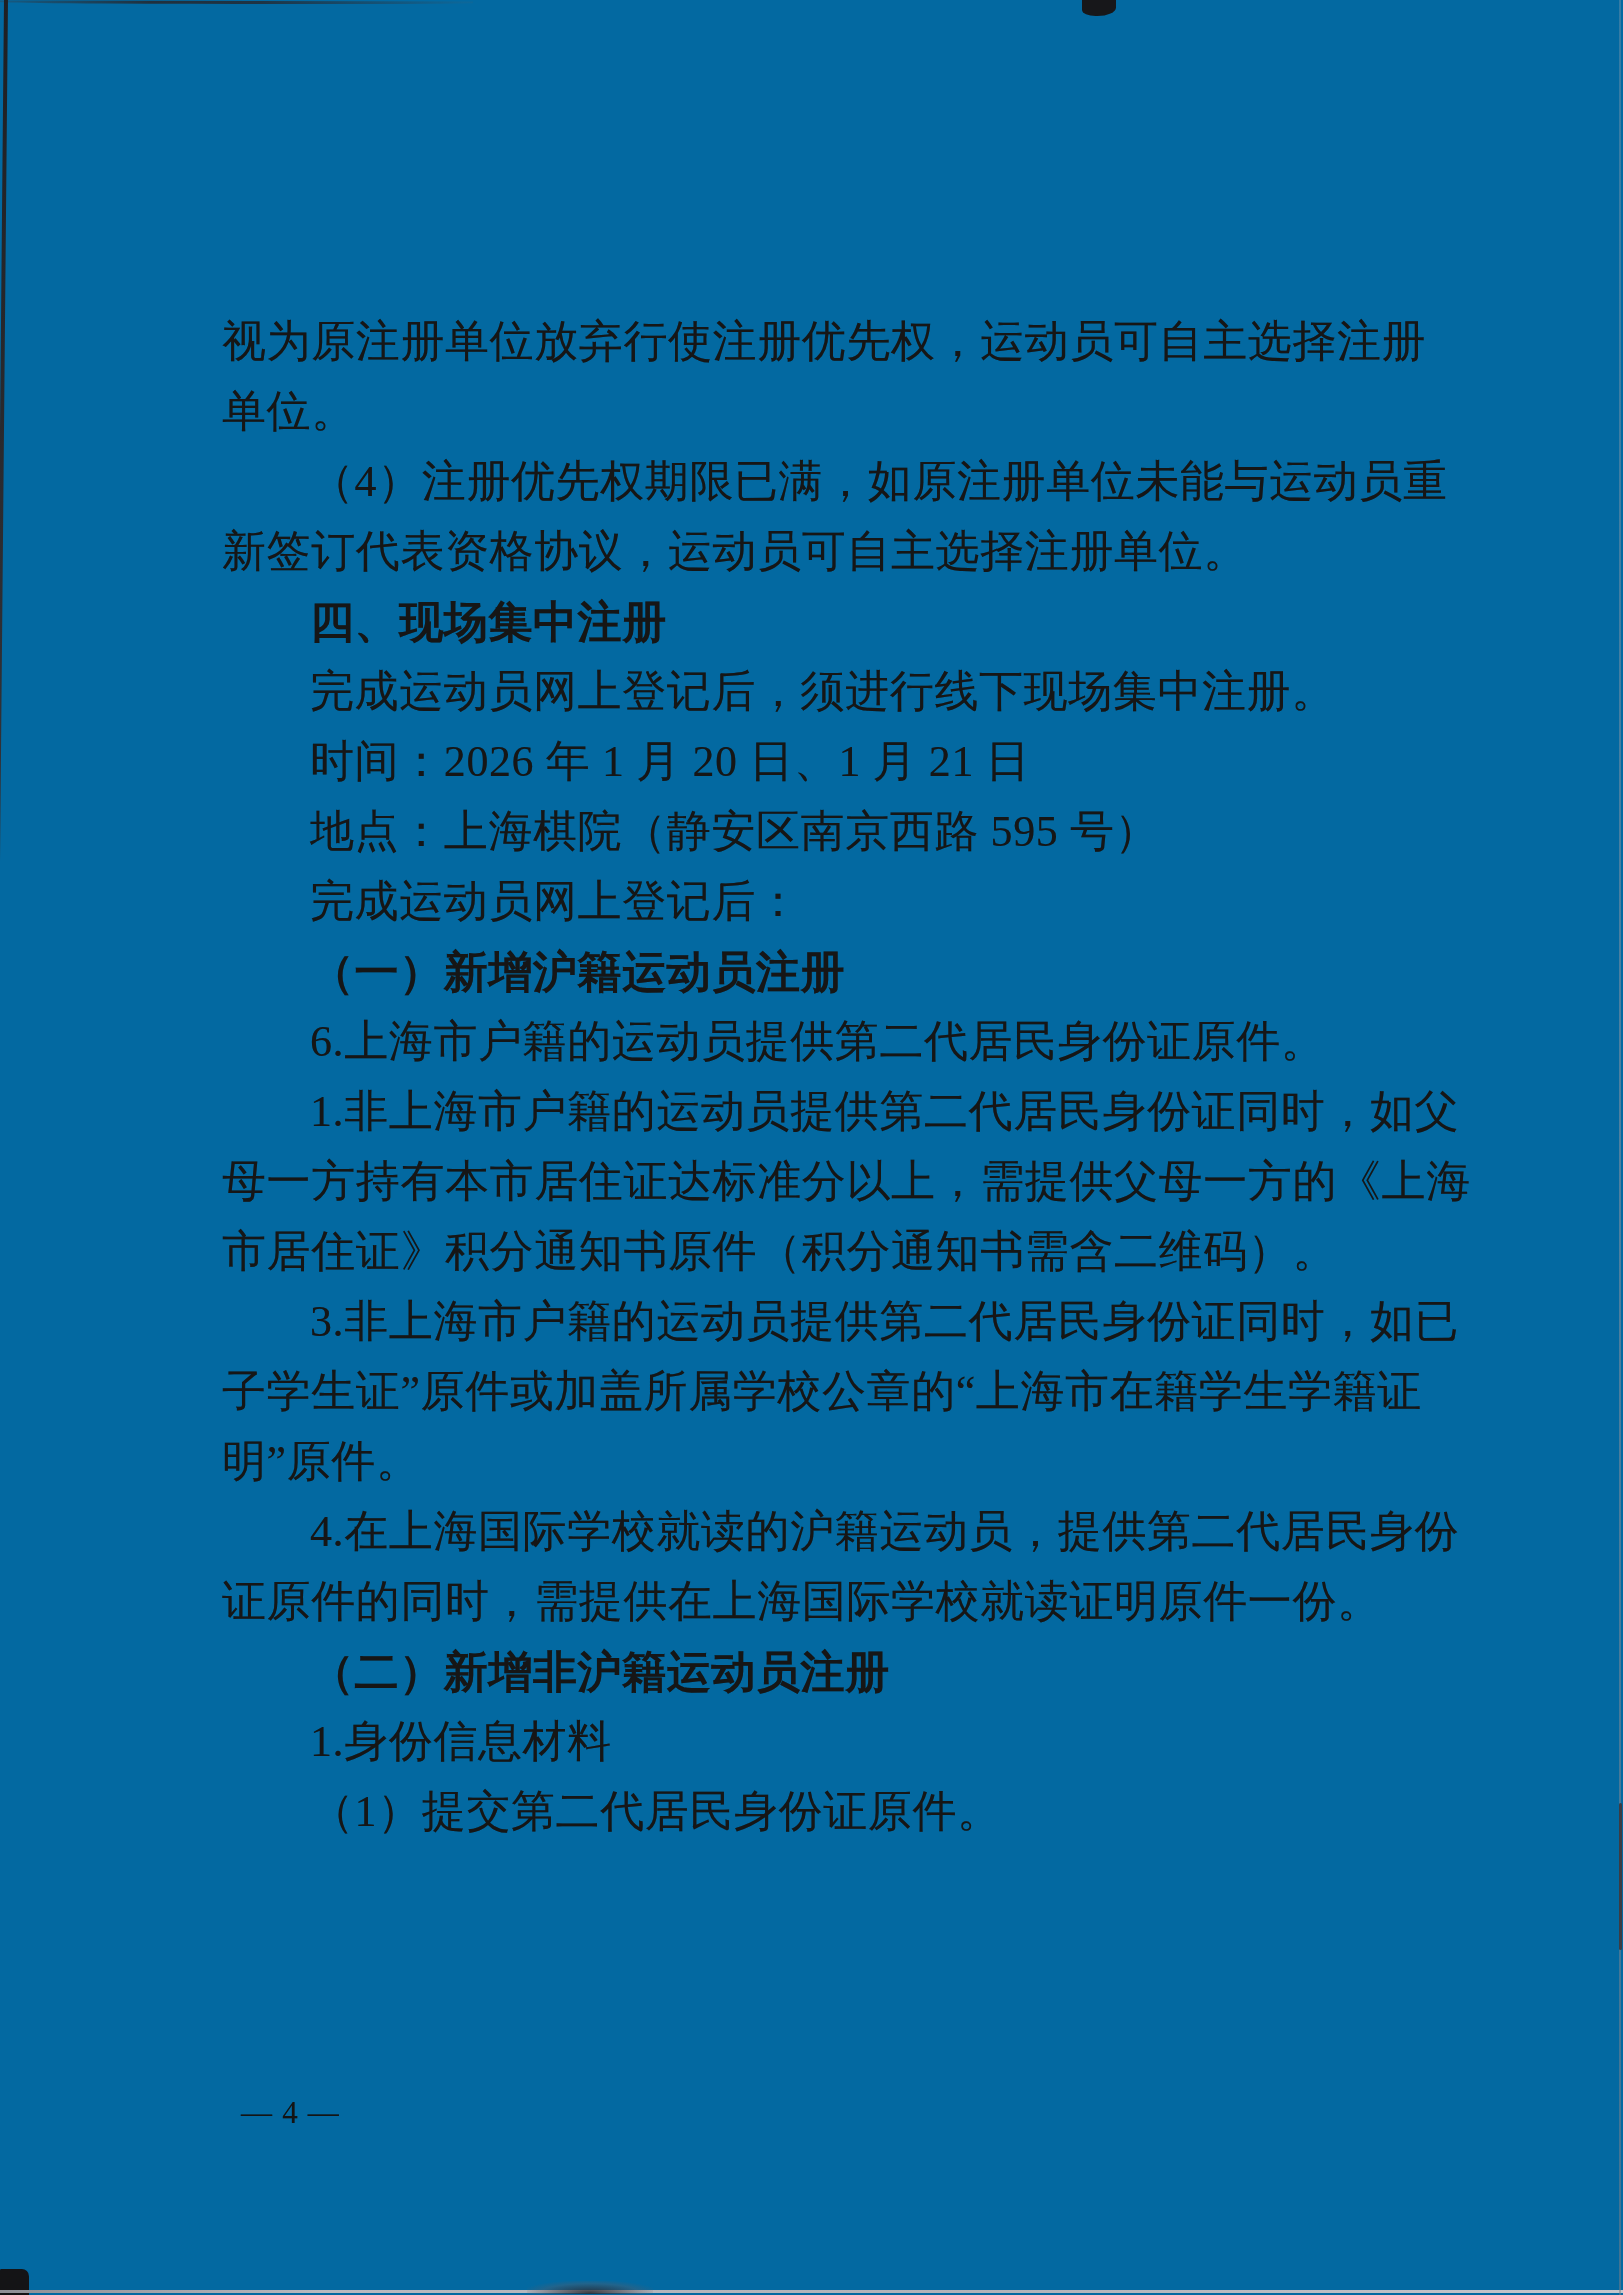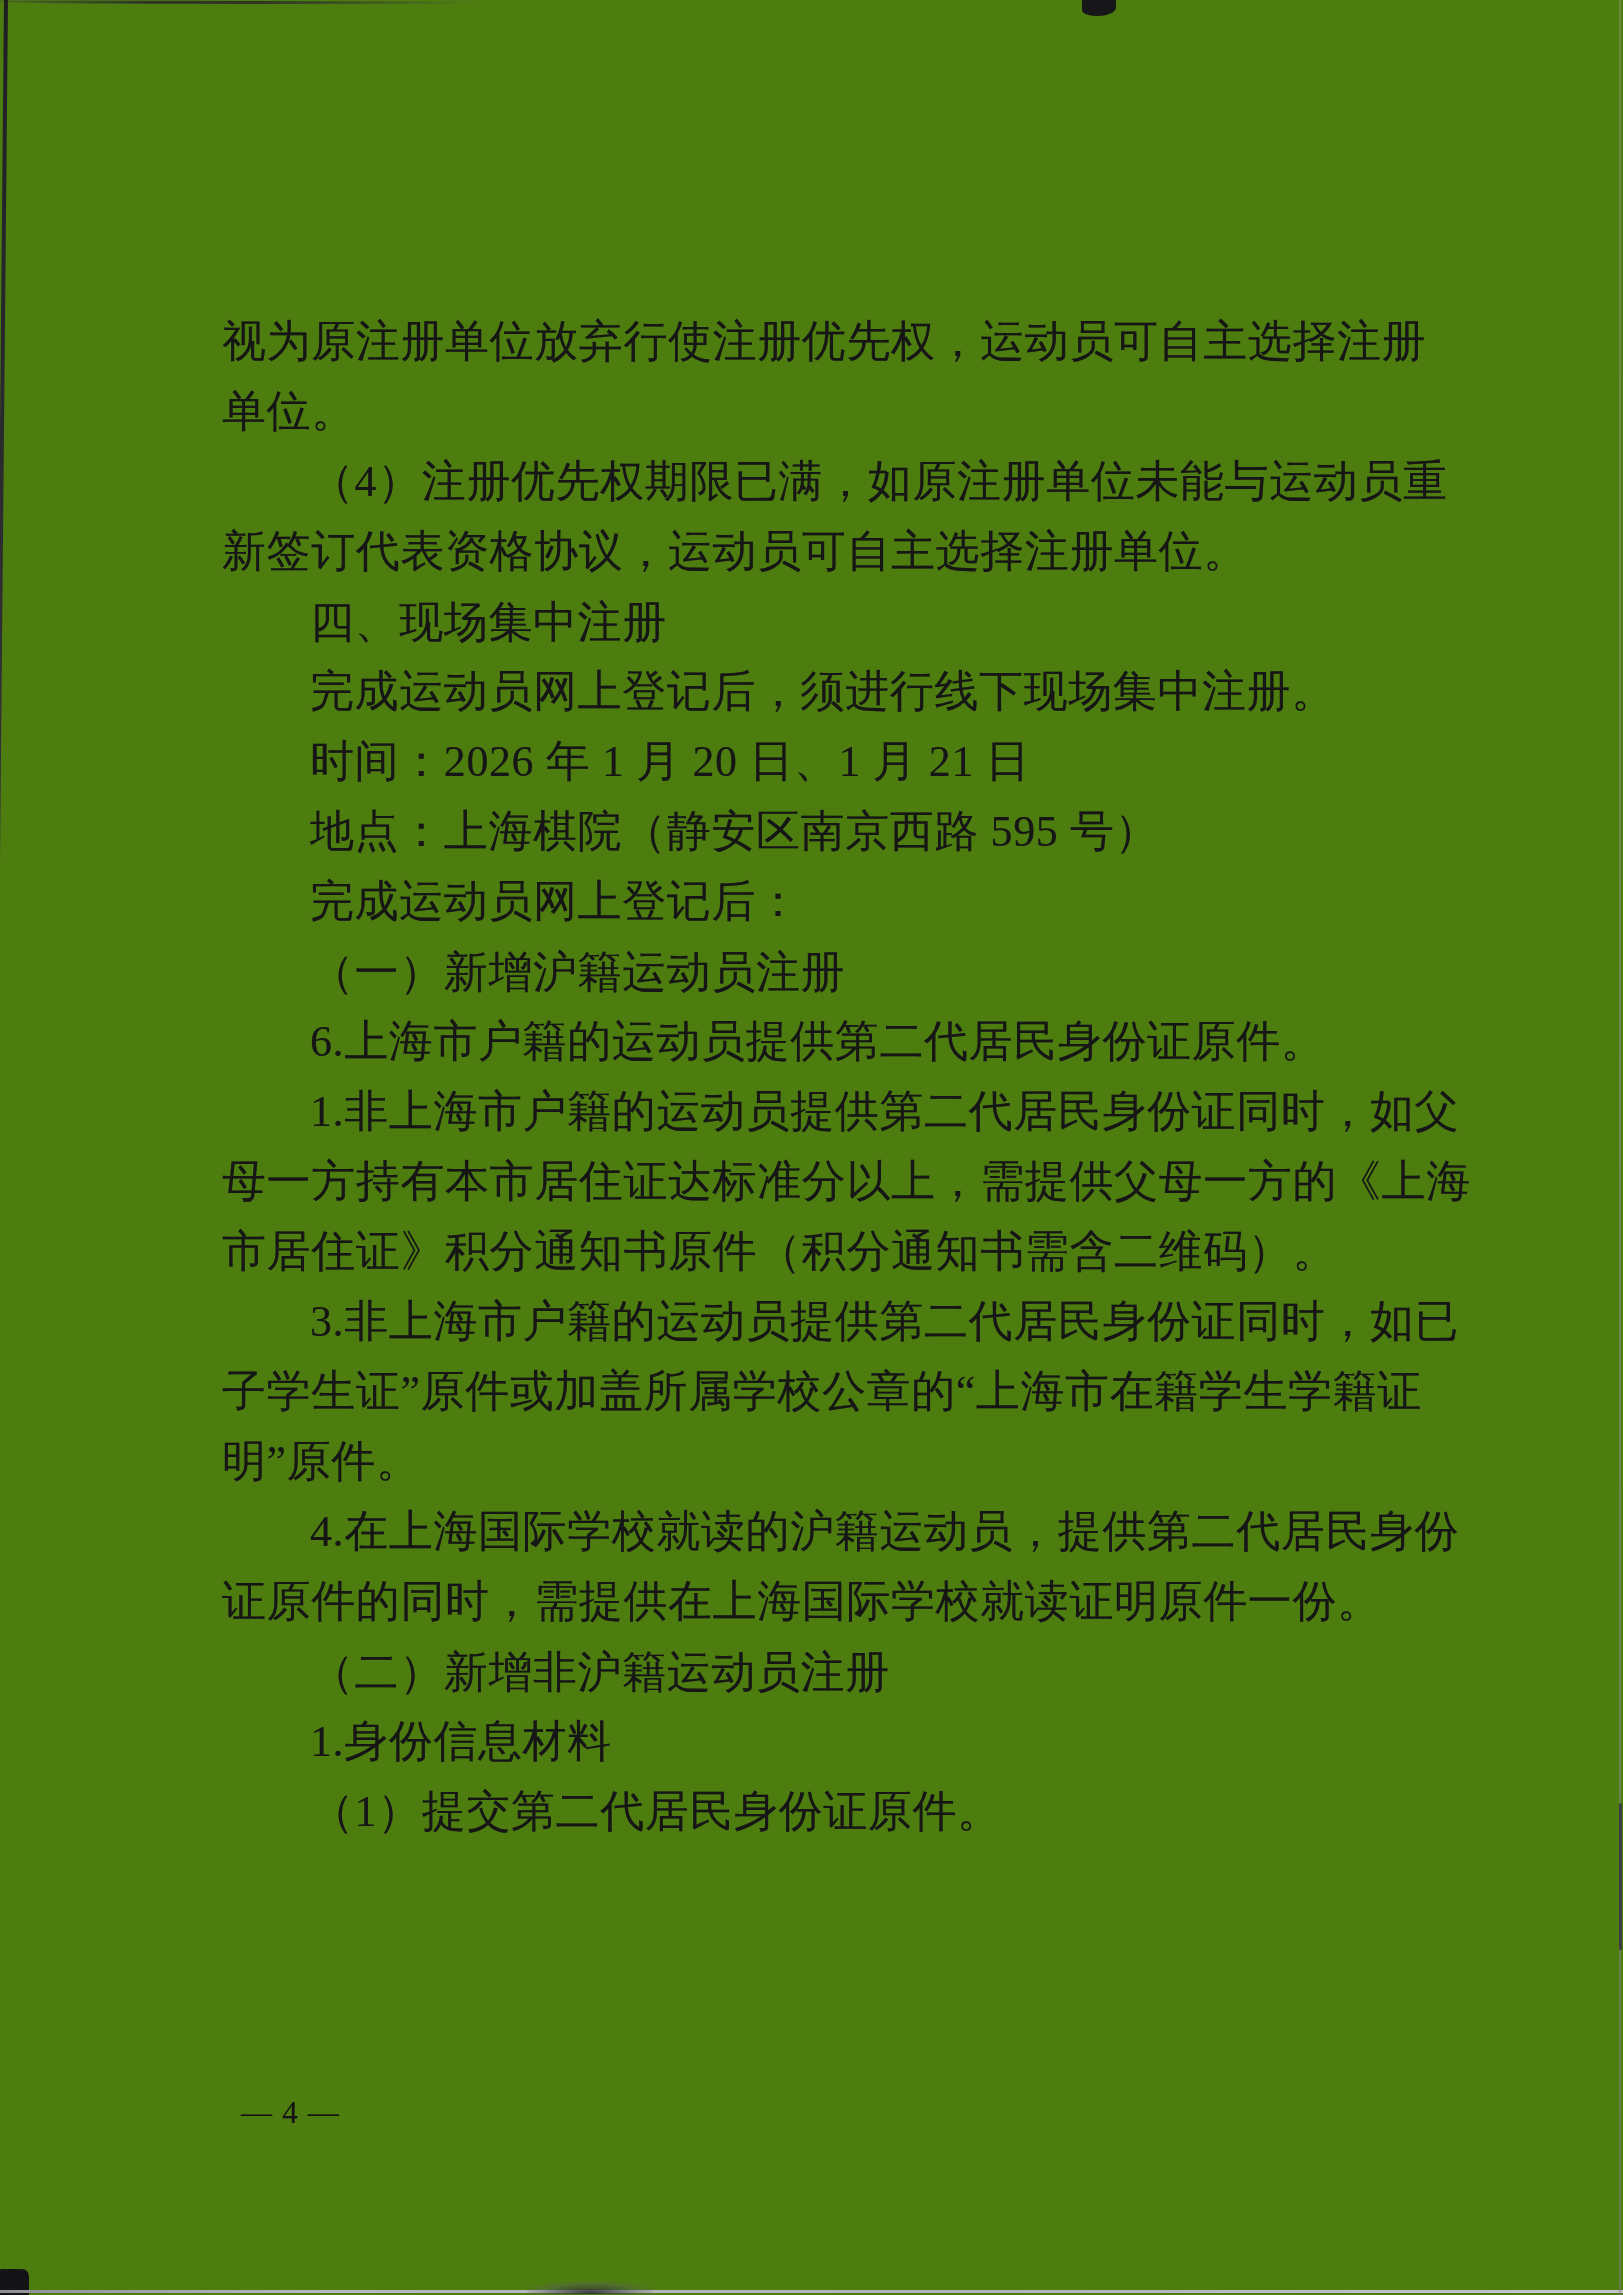--- a/index.html
+++ b/index.html
@@ -79,39 +79,39 @@
     font-size: 44px;
     letter-spacing: 0.6px;
     white-space: nowrap;
     font-family: "Liberation Serif", "DejaVu Serif", serif;
     color: #161616;
     text-shadow: 0 0 0.6px rgba(25,25,25,0.45);
   }
   p.line.in { text-indent: 2em; }
   p.line.hd {
     font-family: "Liberation Sans", "DejaVu Sans", sans-serif;
-    font-weight: 400;
+    font-weight: 700;
   }
   .page-number {
     position: absolute;
     left: 241px;
     top: 2089px;
     height: 48px;
     line-height: 48px;
     font-size: 31px;
     letter-spacing: 1.2px;
     font-family: "Liberation Serif", "DejaVu Serif", serif;
     color: #141414;
     text-shadow: 0 0 0.6px rgba(25,25,25,0.5);
   }
 </style>
 </head>
 <body>
 
-<div class="page" style="background: #4d7c0f;">
+<div class="page" style="background: #0369a1;">
   <div class="scan-edge-top"></div>
   <div class="scan-mark-top-right"></div>
   <div class="scan-edge-left"></div>
   <div class="scan-corner-bottom-left"></div>
   <div class="scan-edge-bottom"></div>
   <div class="scan-smudge-bottom"></div>
   <div class="scan-edge-right"></div>
   <div class="scan-edge-right-dark"></div>
 
   <main class="doc-body" id="doc-body" style="color: rgb(22, 22, 22);">

